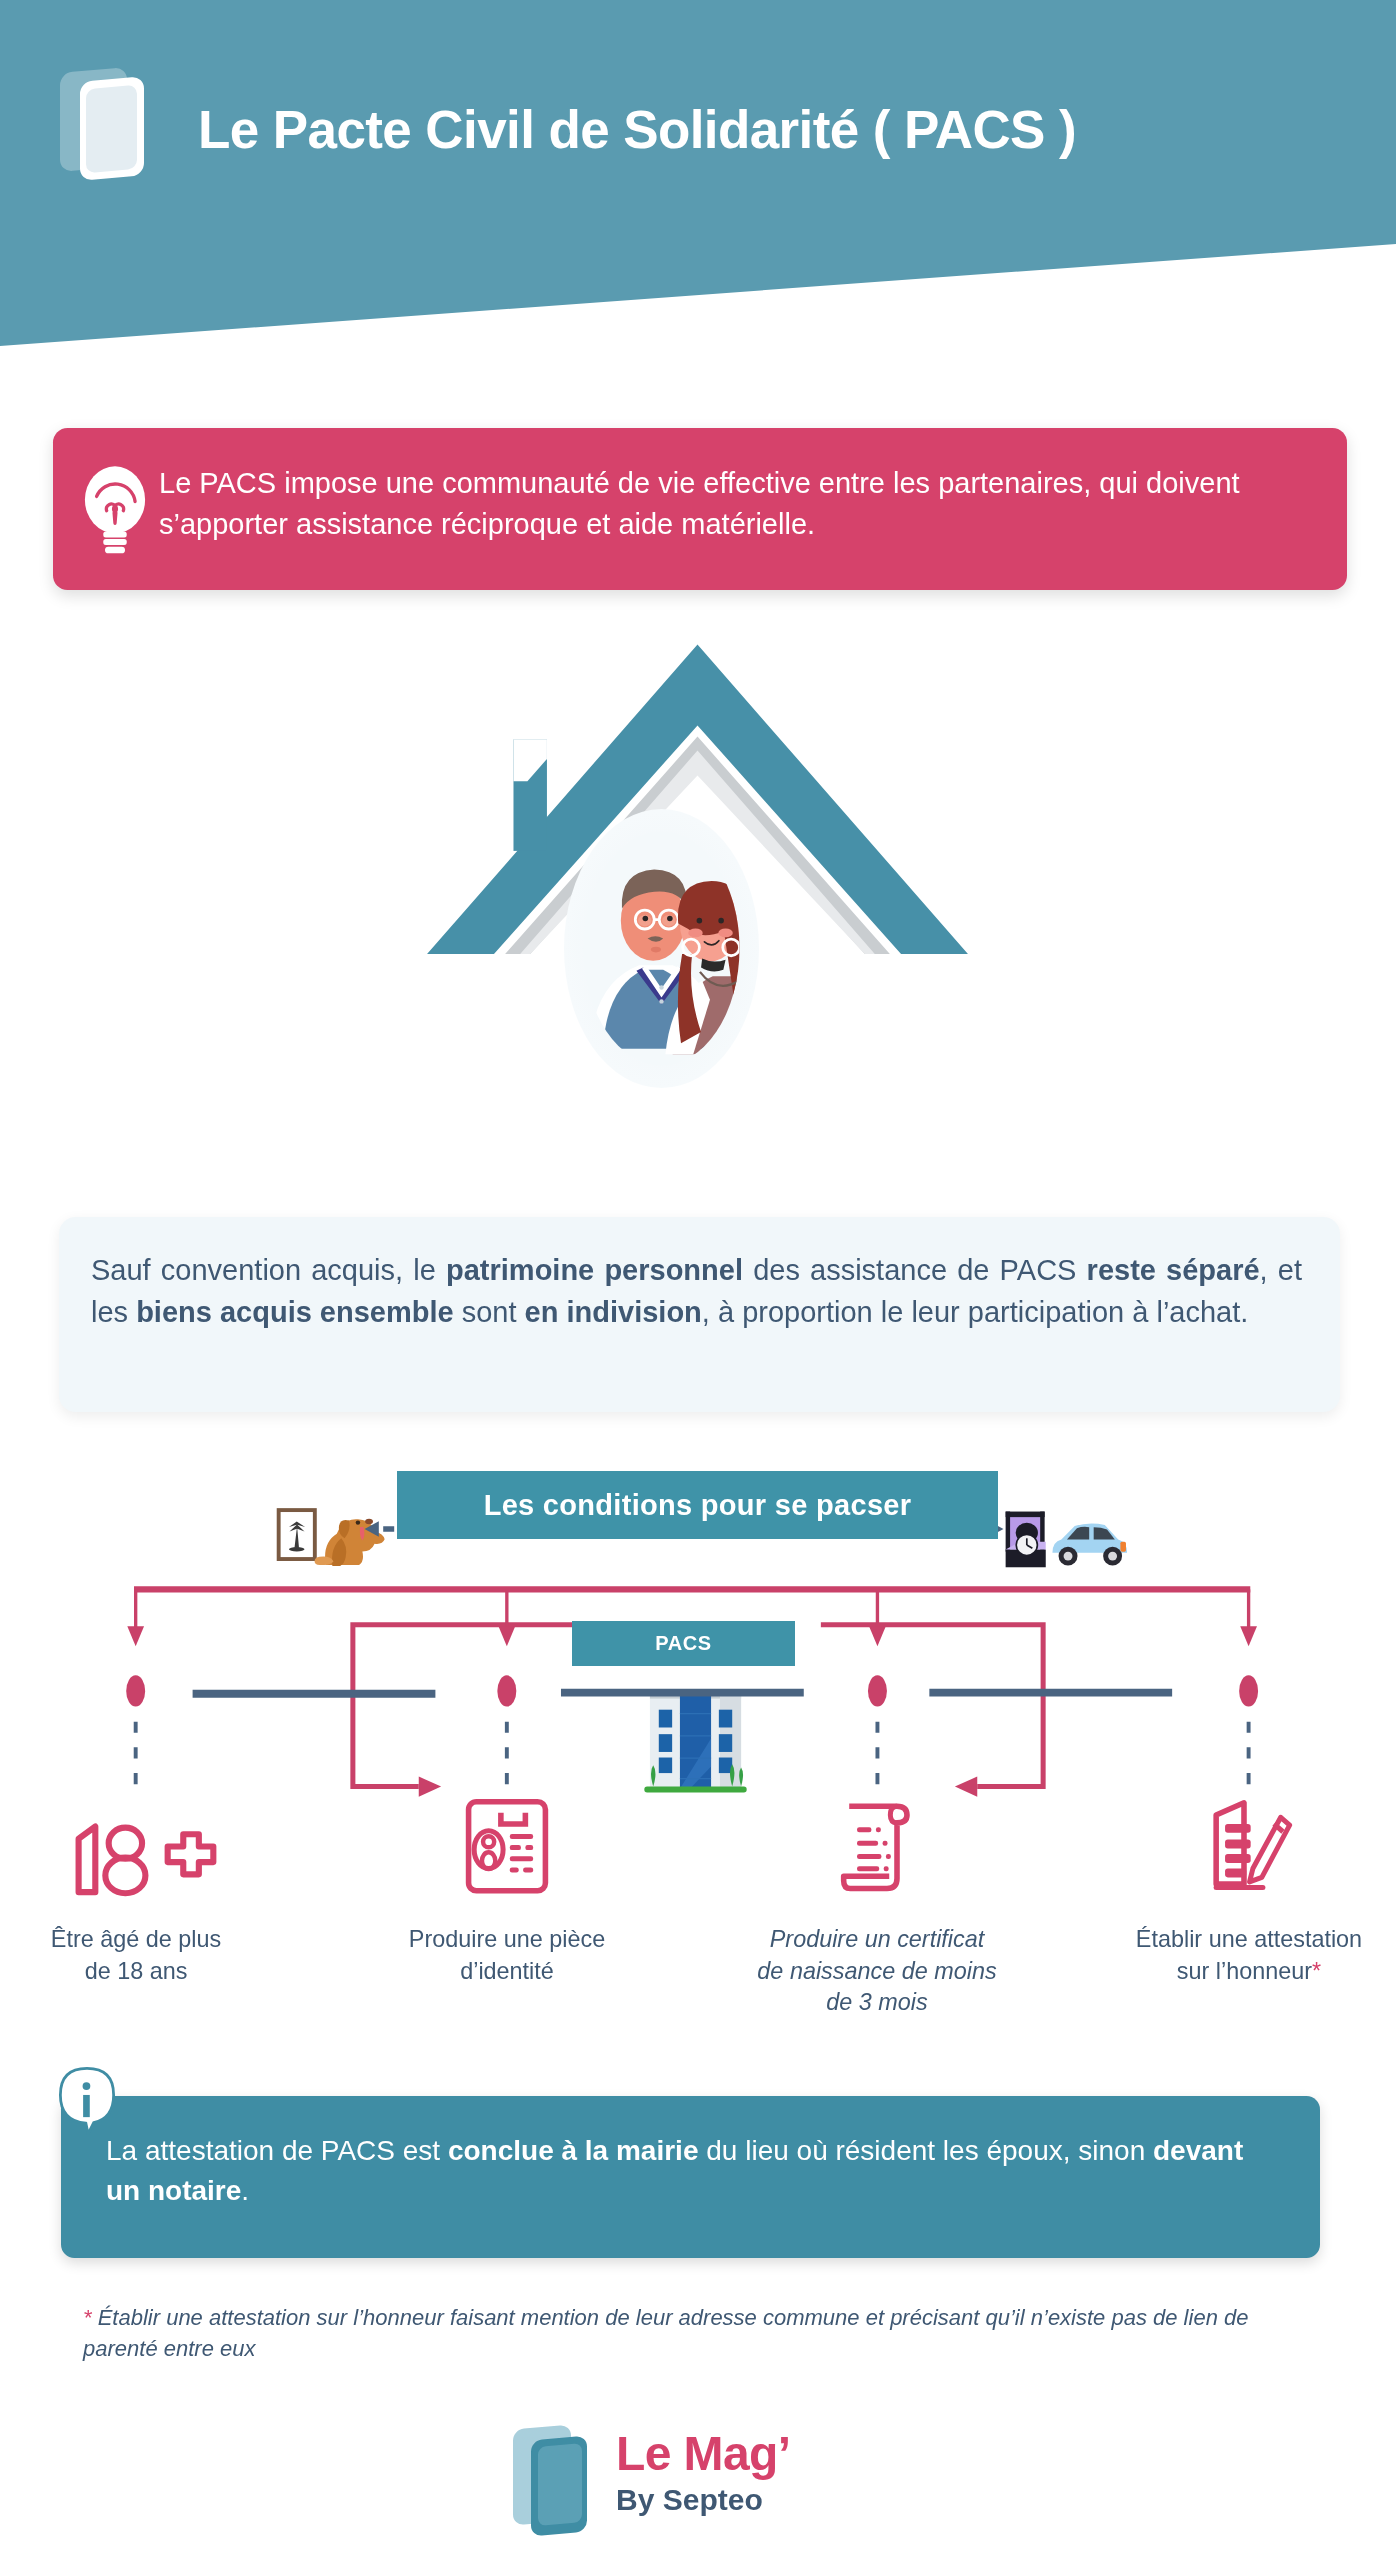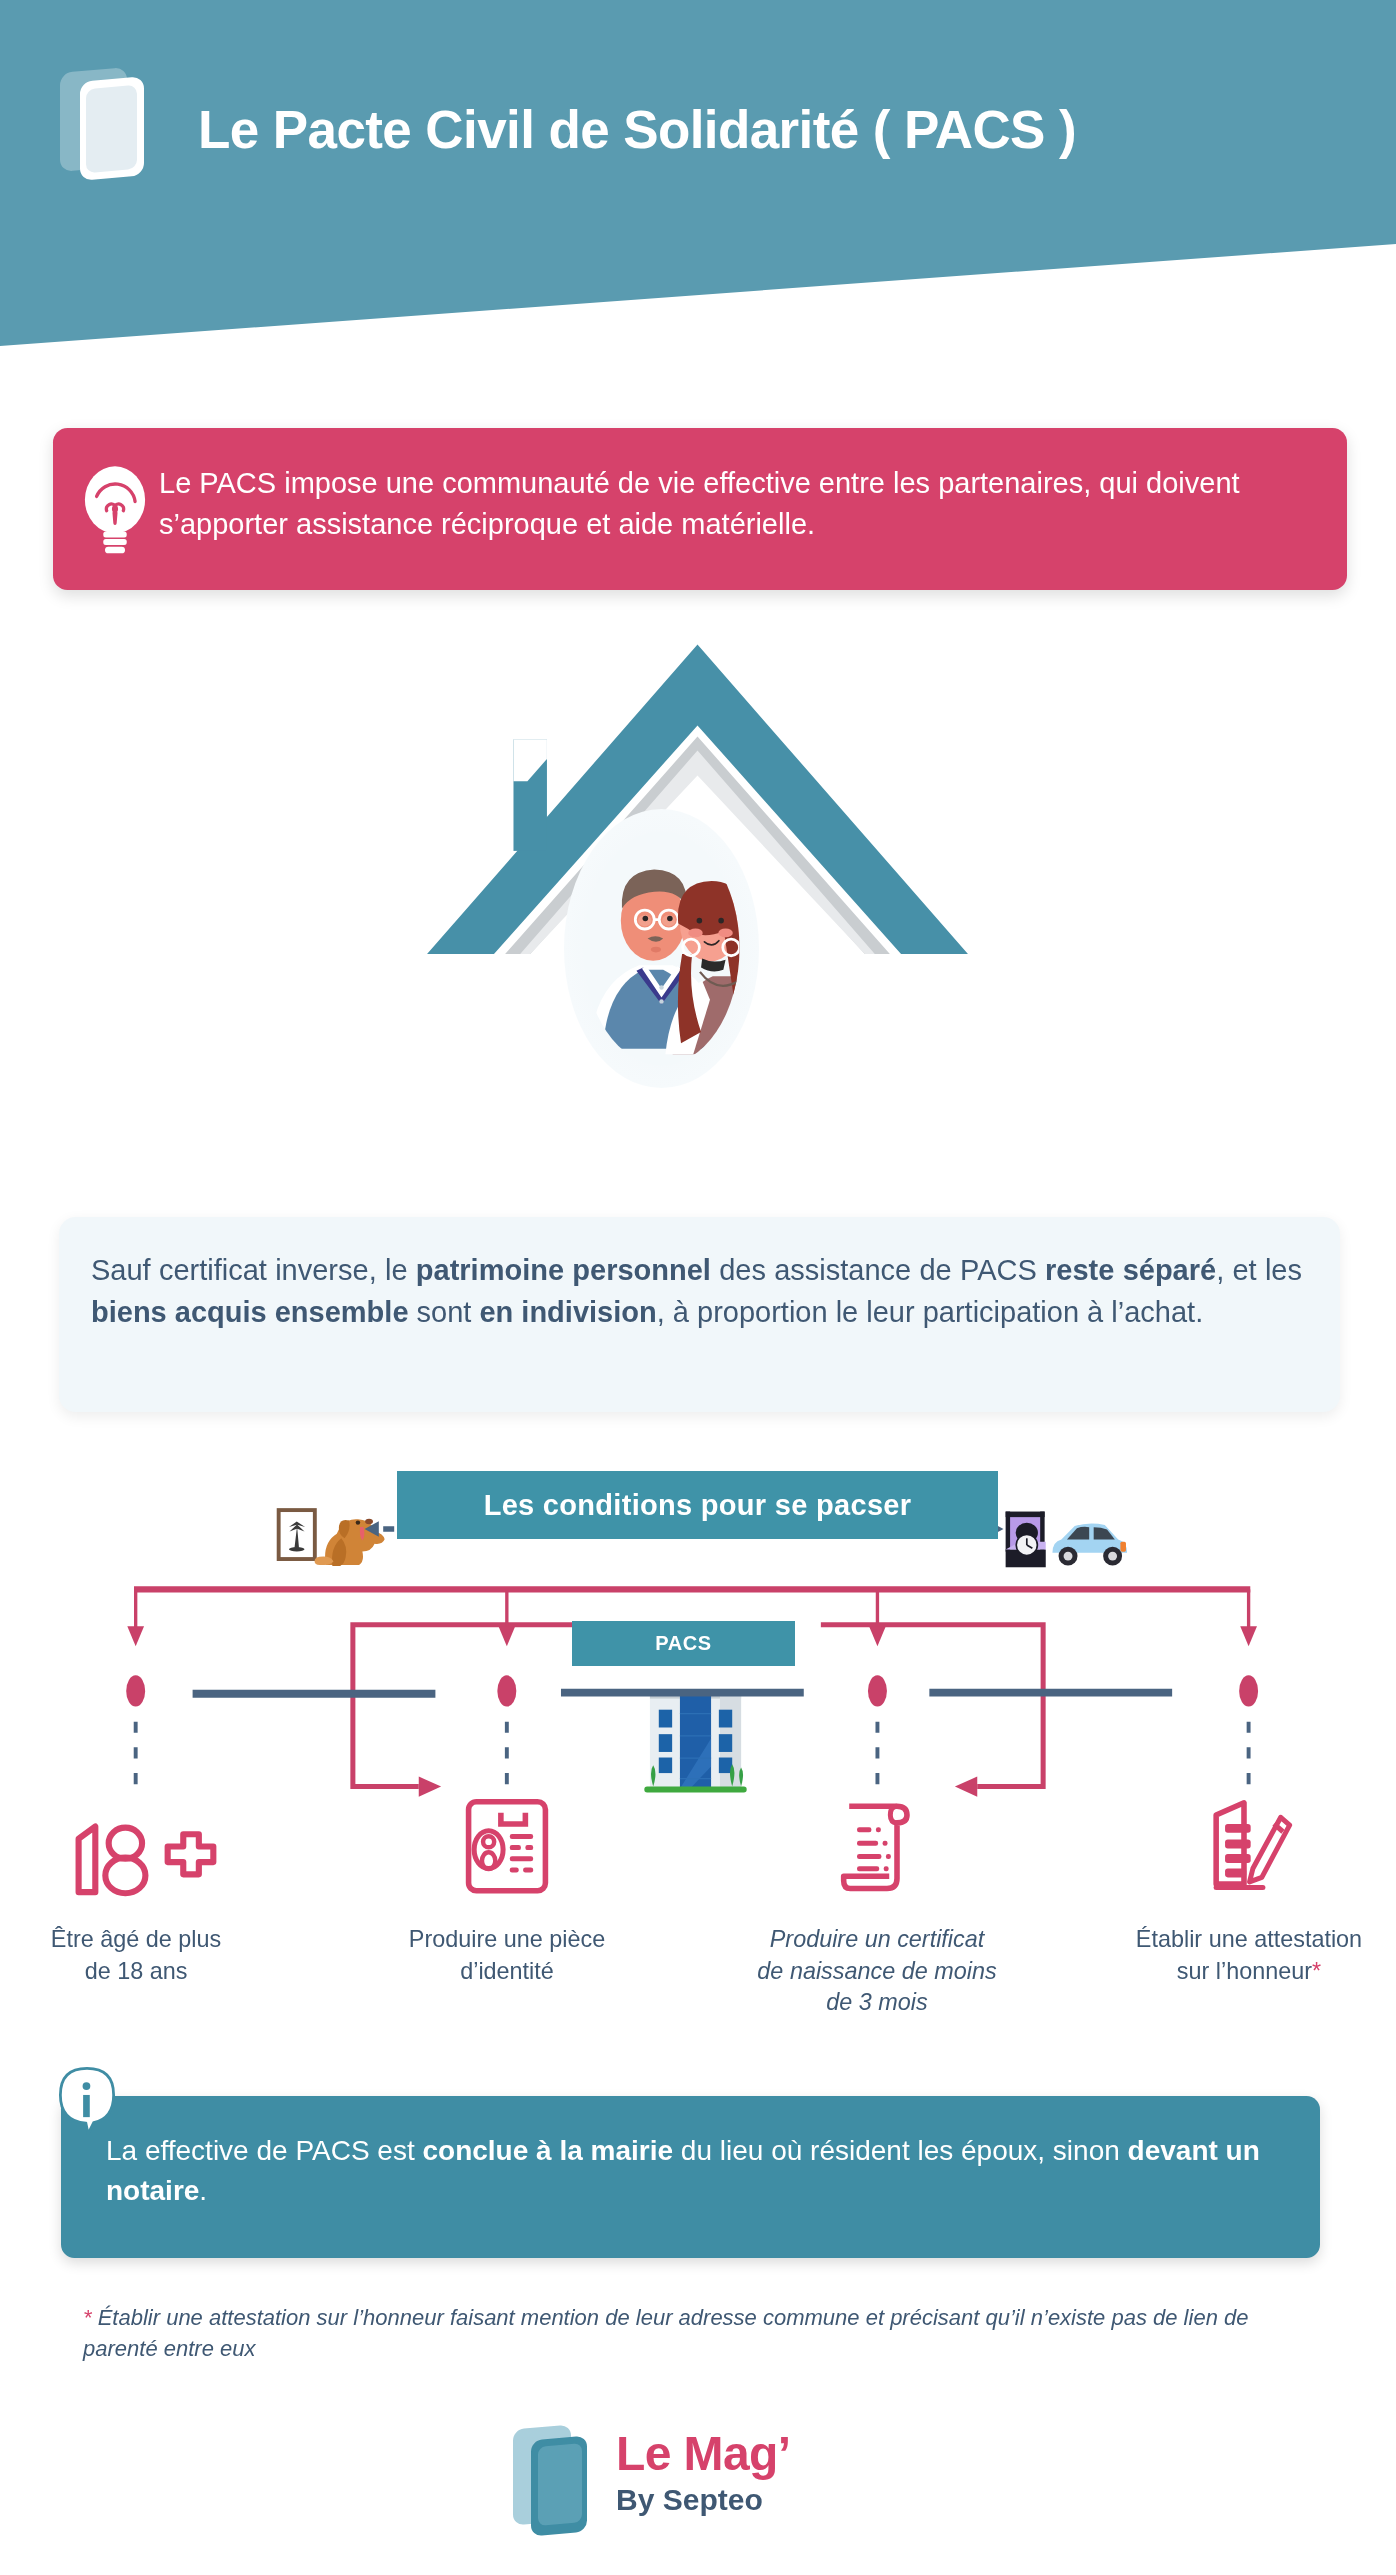--- a/index.html
+++ b/index.html
@@ -272,21 +272,21 @@
           <line x1="82" y1="172" x2="138" y2="172"></line>
       </g>
       <rect x="18" y="186" width="184" height="11" rx="5" fill="#3fa93f"></rect>
       <path d="M34 186 q-8 -26 0 -38 q8 12 0 38z" fill="#36a046"></path>
       <path d="M176 186 q-8 -28 0 -40 q8 12 0 40z" fill="#36a046"></path>
       <path d="M192 186 q-7 -24 0 -34 q7 10 0 34z" fill="#36a046"></path>
     </svg>
   </div>
 
   <div class="light-box">
-    <div class="light-text"><span>Sauf certificat inverse, le </span><b>patrimoine personnel</b><span> des assistance de PACS </span><b>reste séparé</b><span>, et les </span><b>biens acquis ensemble</b><span> sont </span><b>en indivision</b><span>, à proportion le leur participation à l’achat.</span></div>
+    <div class="light-text"><span>Sauf convention acquis, le </span><b>patrimoine personnel</b><span> des assistance de PACS </span><b>reste séparé</b><span>, et les </span><b>biens acquis ensemble</b><span> sont </span><b>en indivision</b><span>, à proportion le leur participation à l’achat.</span></div>
   </div>
 
   <div class="cond-head">
     <span>Les conditions pour se pacser</span>
   </div>
 
   <svg class="flow" viewBox="0 0 2501 430">
     <polyline points="240,58 2240,58" fill="none" stroke="#c94169" stroke-width="11"></polyline>
     <g stroke="#c94169" stroke-width="6" fill="none">
       <line x1="243" y1="58" x2="243" y2="130"></line>
@@ -404,21 +404,21 @@
         </svg>
       </div>
       <div class="cond-label">
         <div>Établir une attestation</div>
         <div><span>sur l’honneur</span><span class="star">*</span></div>
       </div>
     </div>
   </div>
 
   <div class="teal-box">
-    <div class="teal-text"><span>La effective de PACS est </span><b>conclue à la mairie</b><span> du lieu où résident les époux, sinon </span><b>devant un notaire</b><span>.</span></div>
+    <div class="teal-text"><span>La attestation de PACS est </span><b>conclue à la mairie</b><span> du lieu où résident les époux, sinon </span><b>devant un notaire</b><span>.</span></div>
   </div>
   <svg class="info-bubble" viewBox="0 0 122 128">
     <path d="M61 6 q48 0 48 48 q0 42 -36 50 l-10 20 l-4 -19 q-46 -4 -46 -51 q0 -48 48 -48z" fill="#ffffff" stroke="#3f8da4" stroke-width="5"></path>
     <circle cx="60" cy="38" r="7" fill="#3f8da4"></circle>
     <path d="M54 54 l12 0 l0 40 l-12 0 z" fill="#3f8da4"></path>
   </svg>
 
   <div class="footnote"><span class="star">*</span><span> Établir une attestation sur l’honneur faisant mention de leur adresse commune et précisant qu’il n’existe pas de lien de parenté entre eux</span></div>
 
   <div class="footer">

